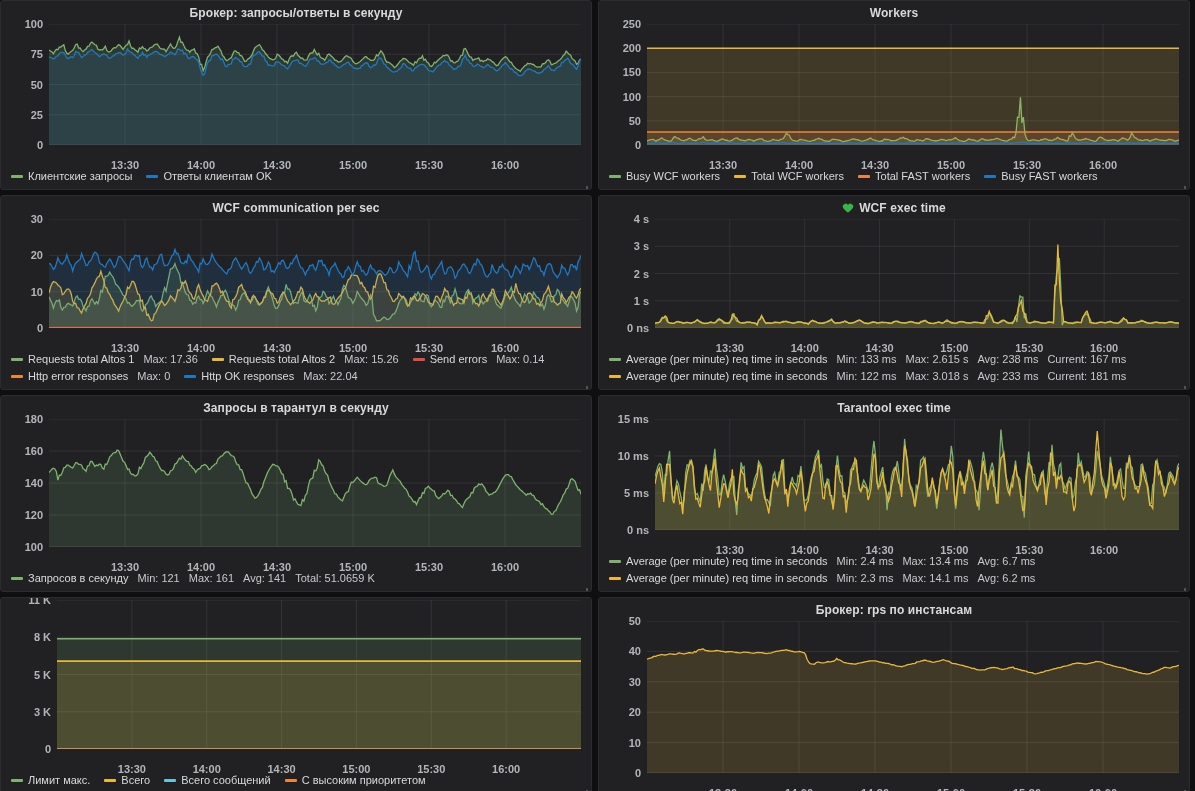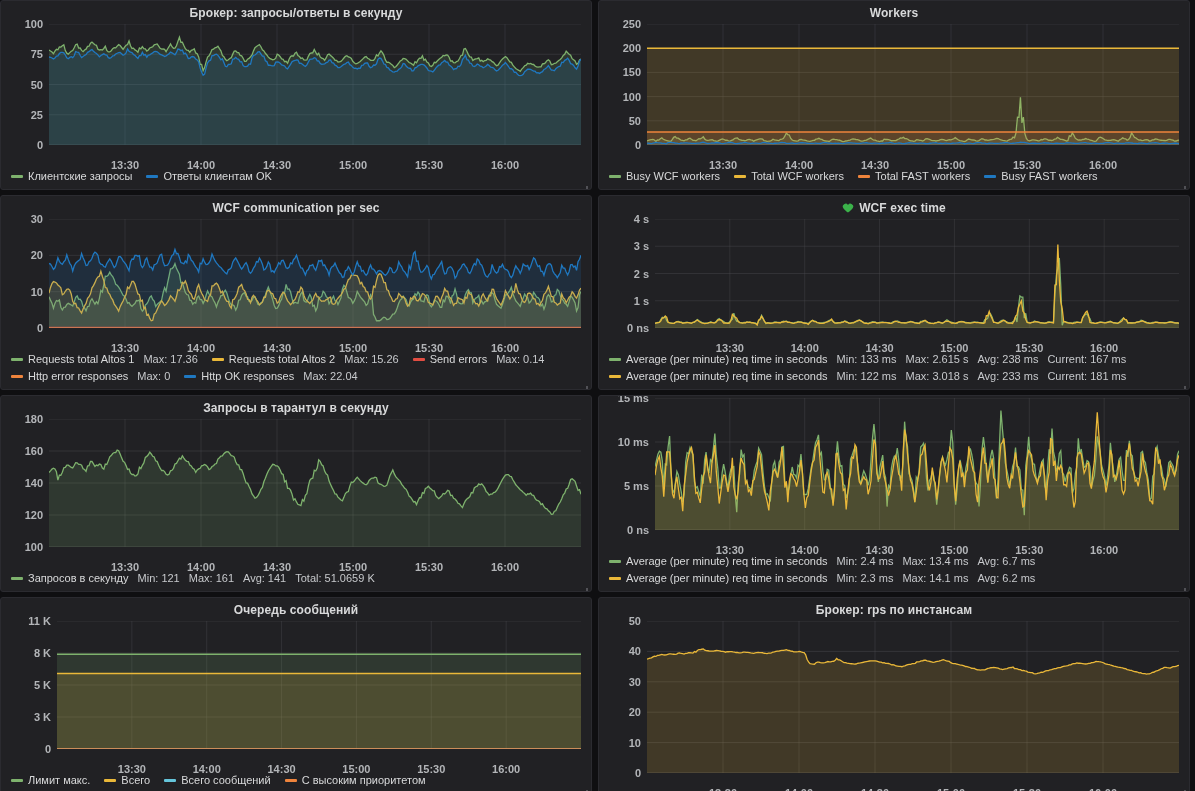--- a/index.html
+++ b/index.html
@@ -449,20 +449,23 @@
             <span>Avg: 141</span>
             <span>Total: 51.0659 K</span>
           </span>
         </div>
       </div>
       <div class="resize-handle"><svg viewBox="0 0 8 8" width="8" height="8">
           <path fill="#7a7a80" d="M7 1v6H1V5h4V1z"></path>
         </svg></div>
     </div>
     <div class="panel">
+      <div class="panel-title">
+        <span>Tarantool exec time</span>
+      </div>
       <div class="plot-wrap">
         <div class="yaxis wide">
           <div class="ytick" style="top: 100%;">0 ns</div>
           <div class="ytick" style="top: 66.6667%;">5 ms</div>
           <div class="ytick" style="top: 33.3333%; text-align: center;">10 ms</div>
           <div class="ytick" style="top: 0%;">15 ms</div>
         </div>
         <div class="plot">
           <svg viewBox="0 0 1000 300" preserveAspectRatio="none">
             <line x1="0" x2="1000" y1="300" y2="300" stroke="#4e4e52" stroke-width="1.6" opacity="0.95"></line>
@@ -510,23 +513,20 @@
             <span>Max: 14.1 ms</span>
             <span>Avg: 6.2 ms</span>
           </span>
         </div>
       </div>
       <div class="resize-handle"><svg viewBox="0 0 8 8" width="8" height="8">
           <path fill="#7a7a80" d="M7 1v6H1V5h4V1z"></path>
         </svg></div>
     </div>
     <div class="panel">
-      <div class="panel-title">
-        <span>Очередь сообщений</span>
-      </div>
       <div class="plot-wrap">
         <div class="yaxis wide">
           <div class="ytick" style="top: 100%;">0</div>
           <div class="ytick" style="top: 75%;">3 K</div>
           <div class="ytick" style="top: 50%;">5 K</div>
           <div class="ytick" style="top: 25%;">8 K</div>
           <div class="ytick" style="top: 0%;">11 K</div>
         </div>
         <div class="plot">
           <svg viewBox="0 0 1000 300" preserveAspectRatio="none">

